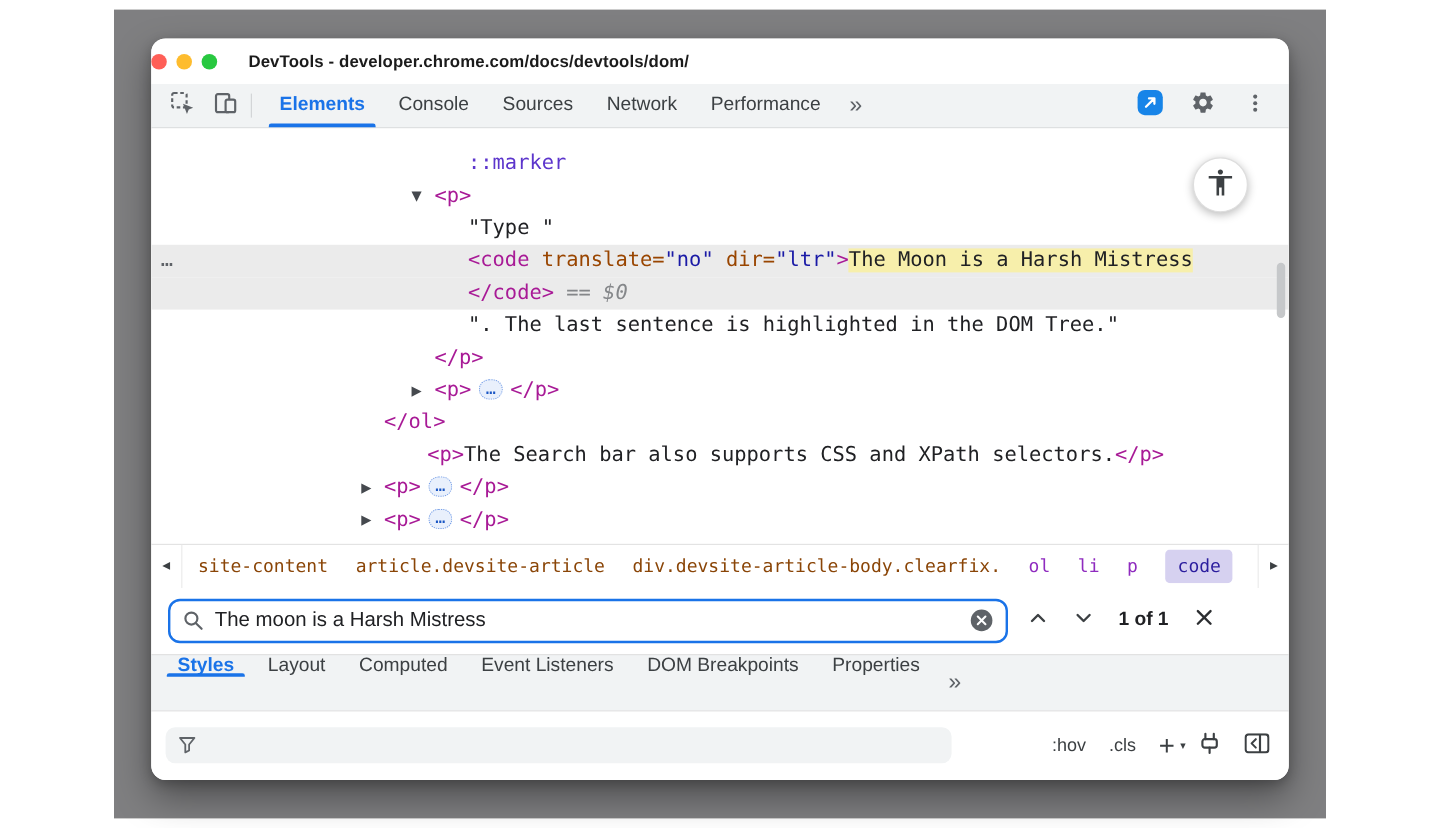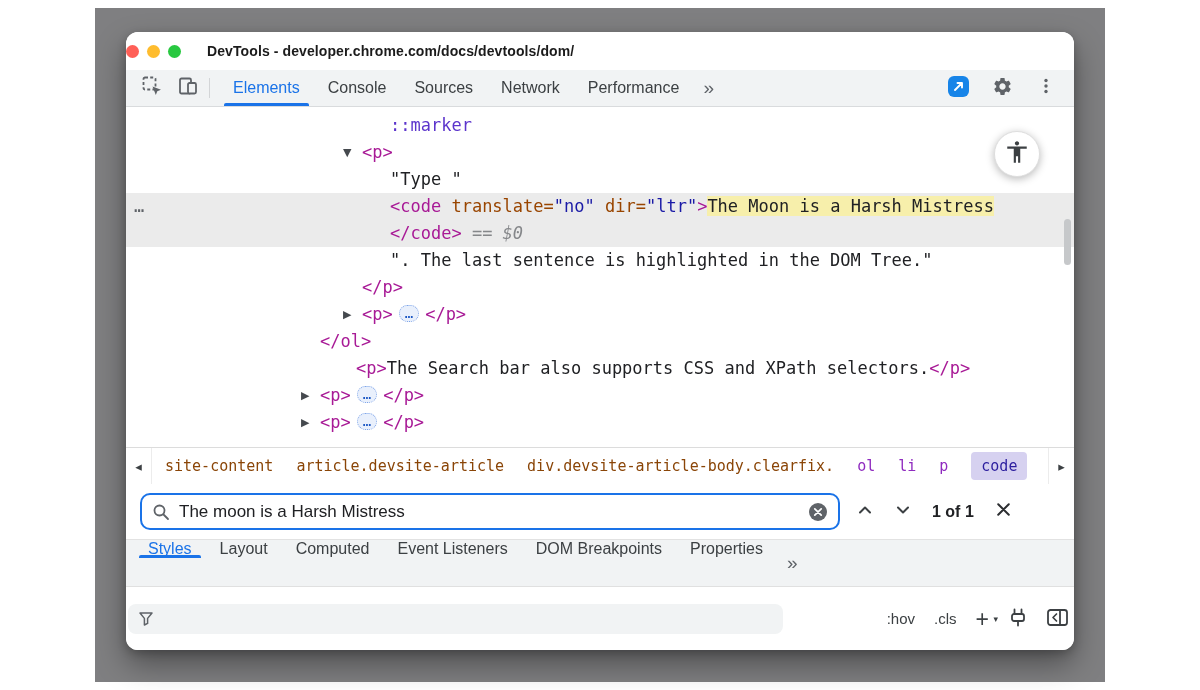--- a/index.html
+++ b/index.html
@@ -20,29 +20,29 @@
   .title-text { font-size: 14px; font-weight: 700; color: #1b1b1b; letter-spacing: .1px; }
 
   
   .toolbar { flex: 0 0 37px; background: #f1f3f4; border-bottom: 1px solid #d9dbdd;
              display: flex; align-items: stretch; padding-left: 8px; position: relative; }
   .tb-icon { width: 36px; display: flex; align-items: center; justify-content: center; cursor: pointer; }
   .vdivider { width: 1px; height: 20px; background: #d3d5d7; align-self: center; margin: 0 3px; }
   .tabstrip { display: flex; align-items: stretch; margin-left: 6px; }
   .tab { display: flex; align-items: center; padding: 0 14px; font-size: 16px; color: #3c4043;
          position: relative; cursor: pointer; white-space: nowrap; }
-  .tab.active { color: #1a73e8; }
+  .tab.active { color: #1a73e8; font-weight: bold; }
   .tab.active::after { content: ""; position: absolute; left: 5px; right: 5px; bottom: 0; height: 3px;
                        background: #1a73e8; border-radius: 2px 2px 0 0; }
   .more-tabs { align-self: center; font-size: 19px; color: #5f6368; padding: 0 10px; cursor: pointer; }
   .toolbar-right { margin-left: auto; display: flex; align-items: center; gap: 8px; padding-right: 10px; }
 
   
   .dom-area { flex: 1 1 auto; position: relative; background: #fff; overflow: hidden;
-              font-family: "DejaVu Sans Mono", monospace; font-size: 17px; padding-top: 5px; }
+              font-family: "DejaVu Sans Mono", monospace; font-size: 17px; padding-top: 16px; }
   .dom-row { height: 27px; position: relative; cursor: default; }
   .dom-row.selected { background: #ebebeb; }
   .dom-line { position: relative; height: 27px; line-height: 27px; white-space: pre; }
   .arrow { position: absolute; top: 0; line-height: 27px; font-size: 11px; color: #45494e;
            font-family: "DejaVu Sans", sans-serif; cursor: pointer; }
   .gutter-dots { position: absolute; left: 8px; color: #5f6368; letter-spacing: 1px; cursor: pointer; }
   .seg-tag    { color: #a81a96; }
   .seg-attr   { color: #994500; }
   .seg-val    { color: #1a1aa6; }
   .seg-plain  { color: #202124; }
@@ -80,21 +80,21 @@
                   font-family: "Liberation Sans", sans-serif; background: transparent; }
   .icon-btn { display: flex; align-items: center; justify-content: center; cursor: pointer; }
   .search-controls { display: flex; align-items: center; gap: 20px; margin-left: 16px; }
   .results-count { font-size: 16px; color: #202124; white-space: nowrap; font-weight: bold; }
 
   
   .panel-tabs { flex: 0 0 48px; background: #f1f3f4; border-top: 1px solid #e2e2e2;
                 border-bottom: 1px solid #e0e0e0; display: flex; align-items: flex-start; padding-left: 8px; }
 
   
-  .styles-toolbar { flex: 1 0 52px; display: flex; align-items: center; padding: 0 2px; gap: 16px;
+  .styles-toolbar { flex: 1 0 52px; display: flex; align-items: center; padding: 0 12px; gap: 16px;
                     background: #fff; }
   .filter-box { display: flex; align-items: center; height: 30px; flex: 0 0 655px; background: #f1f3f4;
                 border-radius: 8px; padding: 0 10px; gap: 8px; }
   .filter-input { border: none; background: transparent; outline: none; flex: 1 1 auto; font-size: 15px;
                   color: #202124; font-family: "Liberation Sans", sans-serif; }
   .styles-controls { display: flex; align-items: center; gap: 19px; margin-left: auto; color: #3c4043;
                      font-size: 15px; padding-right: 4px; }
   .text-toggle { cursor: pointer; white-space: nowrap; }
   .plus-btn { font-size: 23px; line-height: 20px; position: relative; cursor: pointer; }
   .plus-caret { font-size: 9px; position: absolute; right: -9px; bottom: 0; color: #3c4043; }

